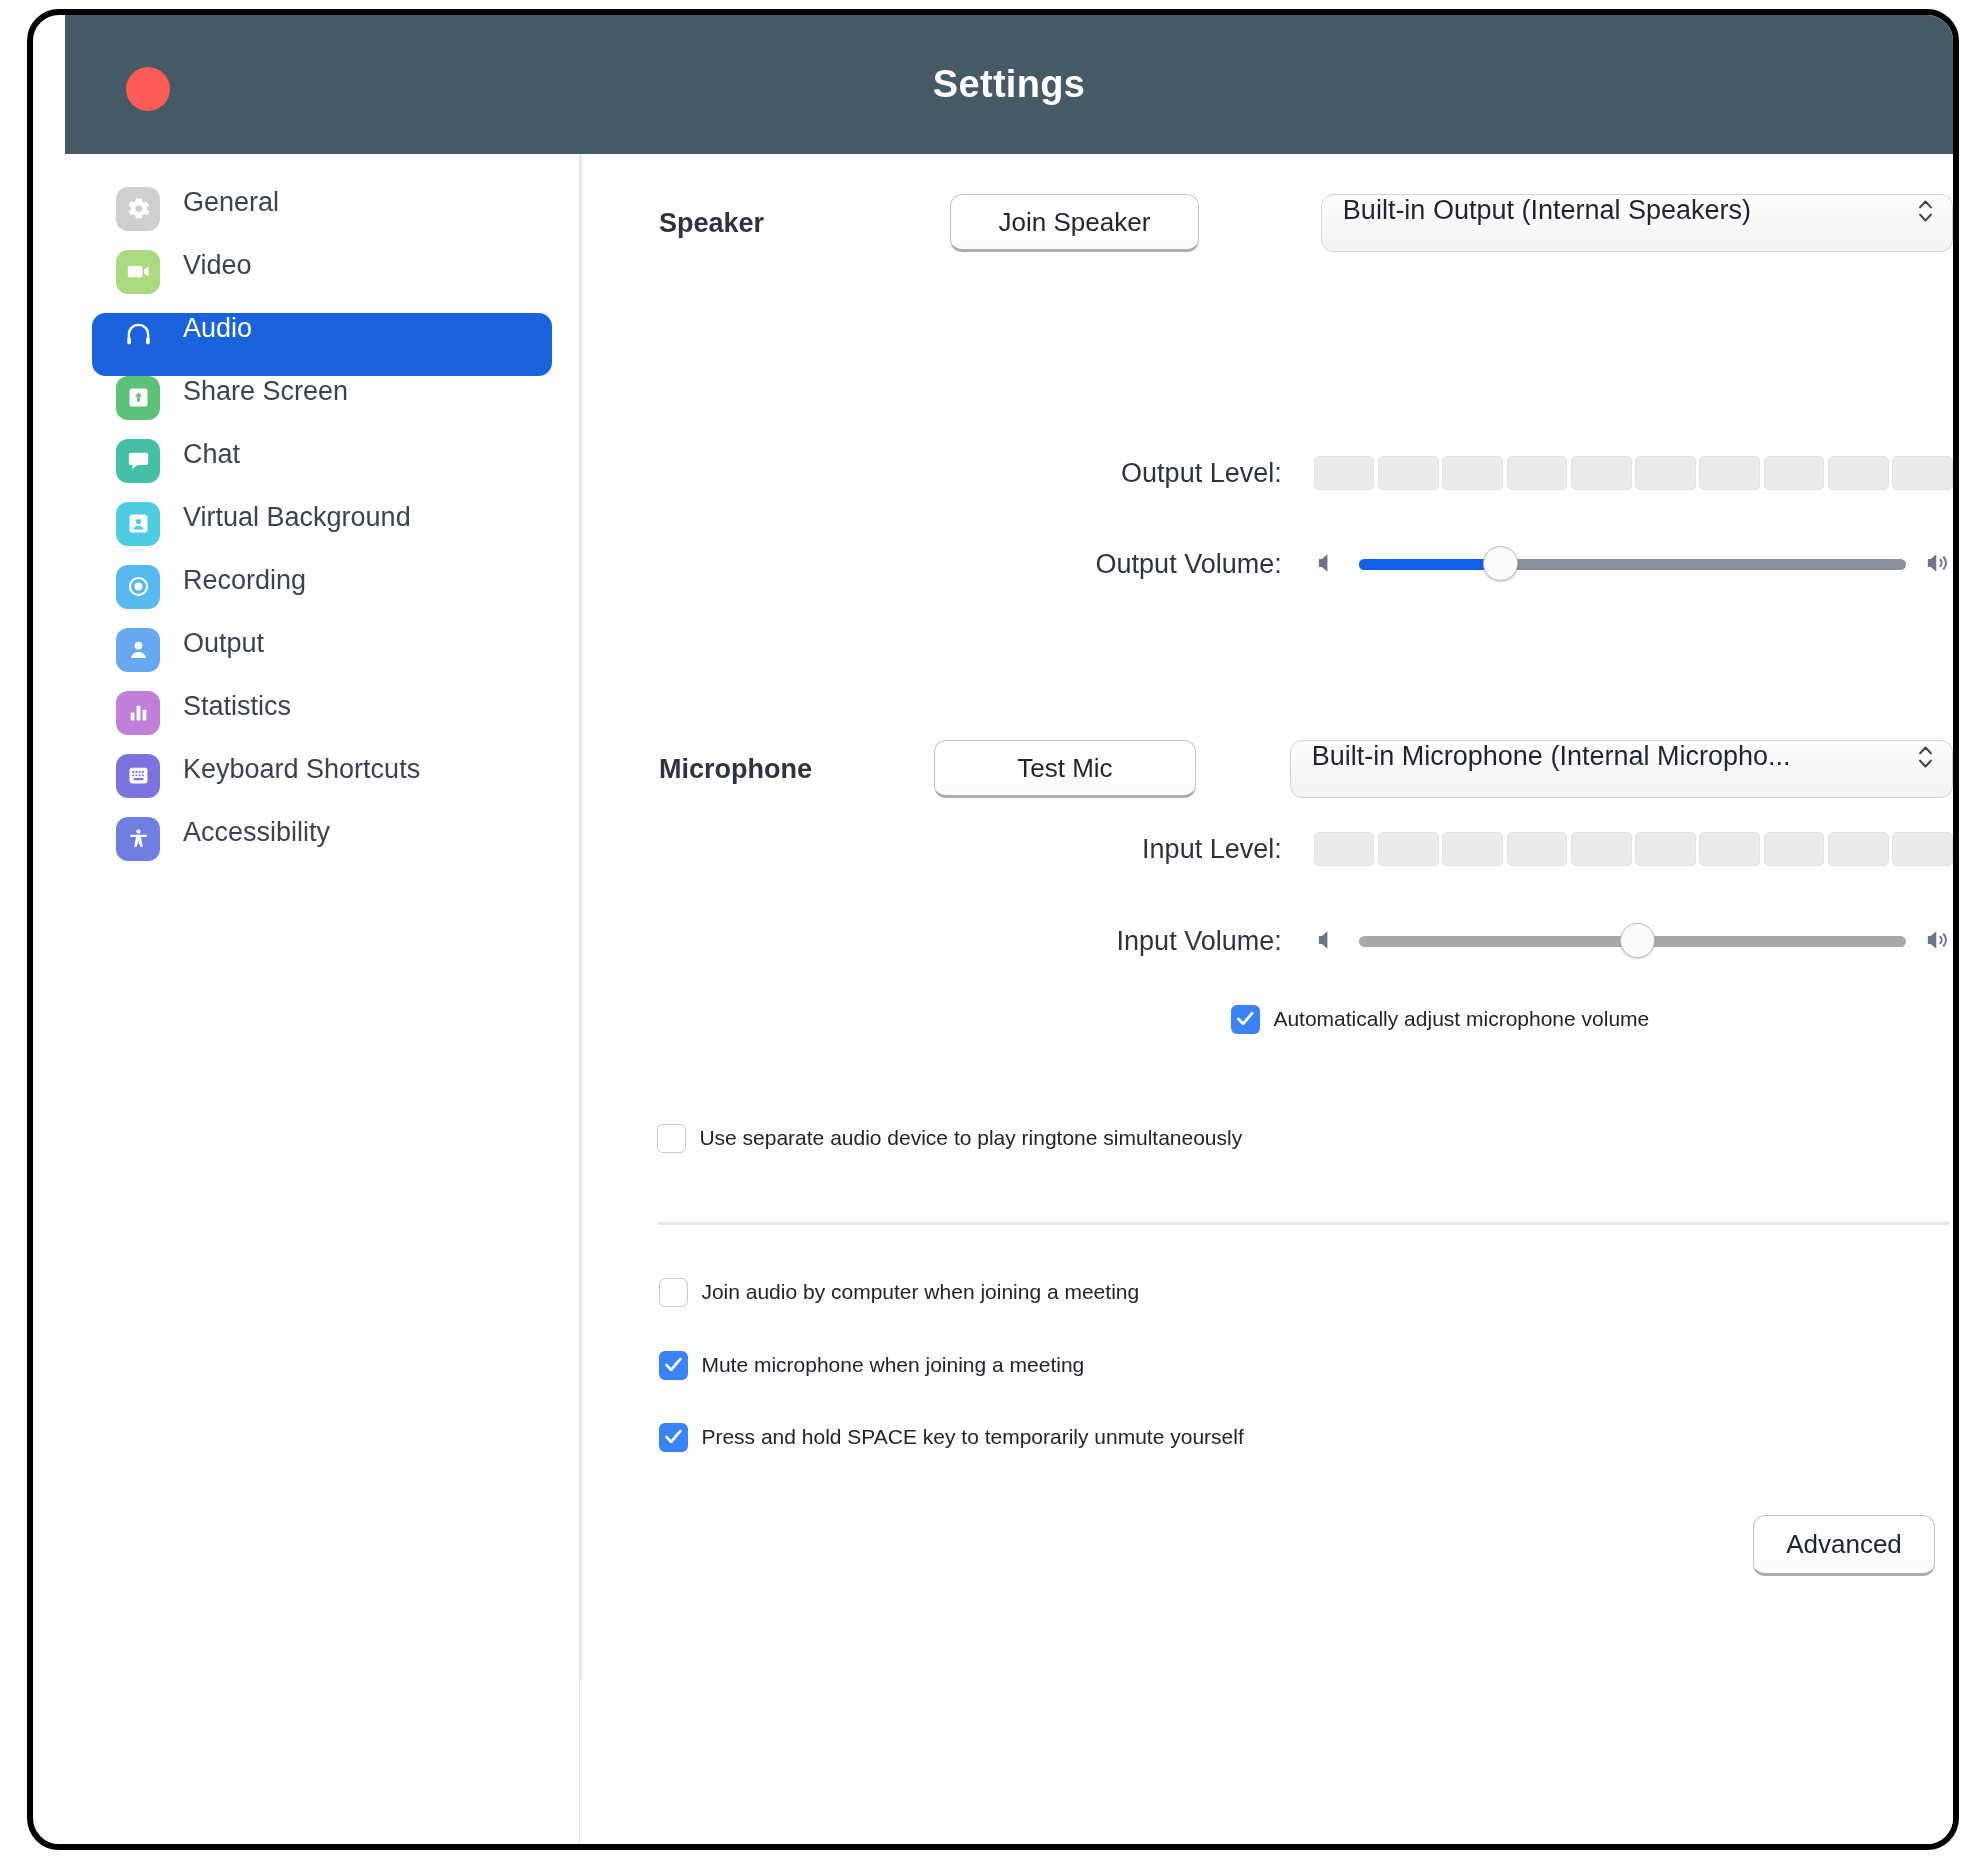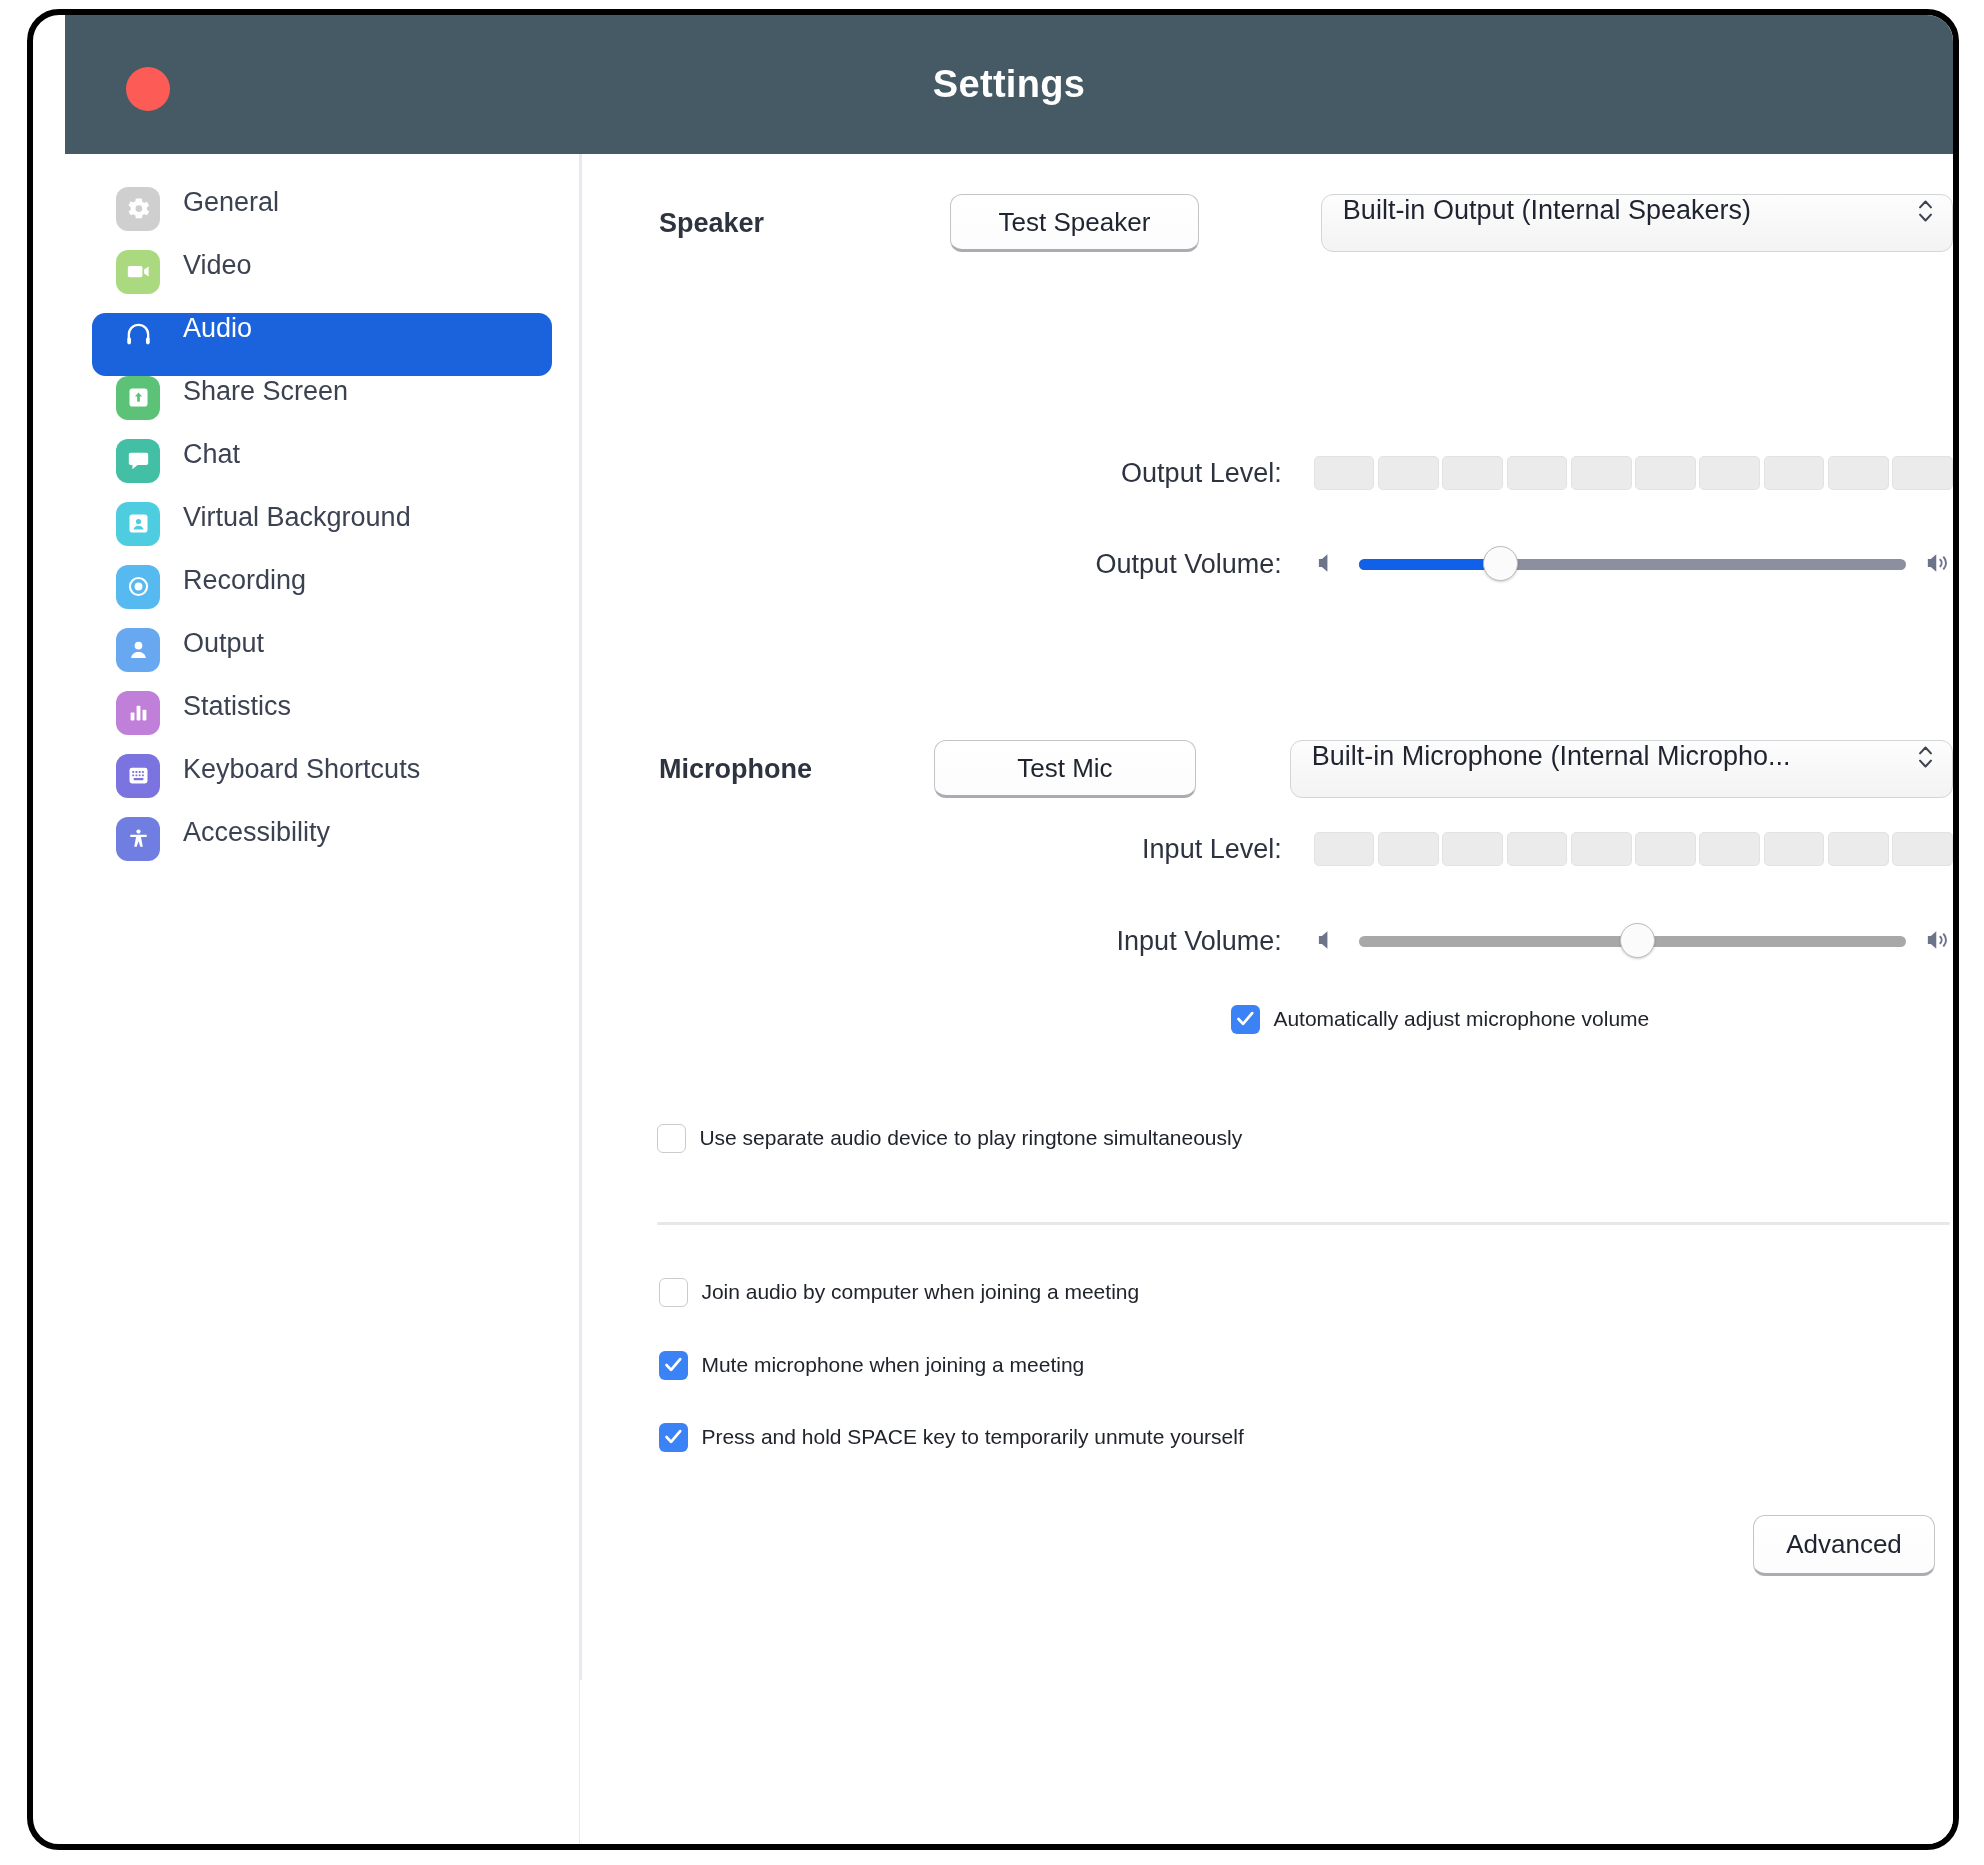--- a/index.html
+++ b/index.html
@@ -324,21 +324,21 @@
         </span>
         <span class="nav-label">Accessibility</span>
       </div>
 
     </div>
 
     <div class="main">
 
       <div class="row" style="position:absolute; left:79px; top:39px; width:1294px; height:61px;gap:28px;">
         <div class="sec-label" style="width:243px;">Speaker</div>
-        <div class="btn" style="width:267px; height:58px; margin-left:36px;">Test Speaker</div>
+        <div class="btn" style="width:267px; height:58px; margin-left:36px;">Join Speaker</div>
         <div class="select" style="width:674px; height:58px; margin-left:94px;">
           <span class="sel-text">Built-in Output (Internal Speakers)</span>
           <span class="chev">
             <svg width="17" height="32" viewBox="0 0 14 26" fill="none" stroke="#3d4250" stroke-width="1.7" stroke-linecap="round" stroke-linejoin="round">
                 <path d="M2.5 10L7 5.2 11.5 10"></path>
                 <path d="M2.5 16L7 20.8 11.5 16"></path>
               </svg>
           </span>
         </div>
       </div>

